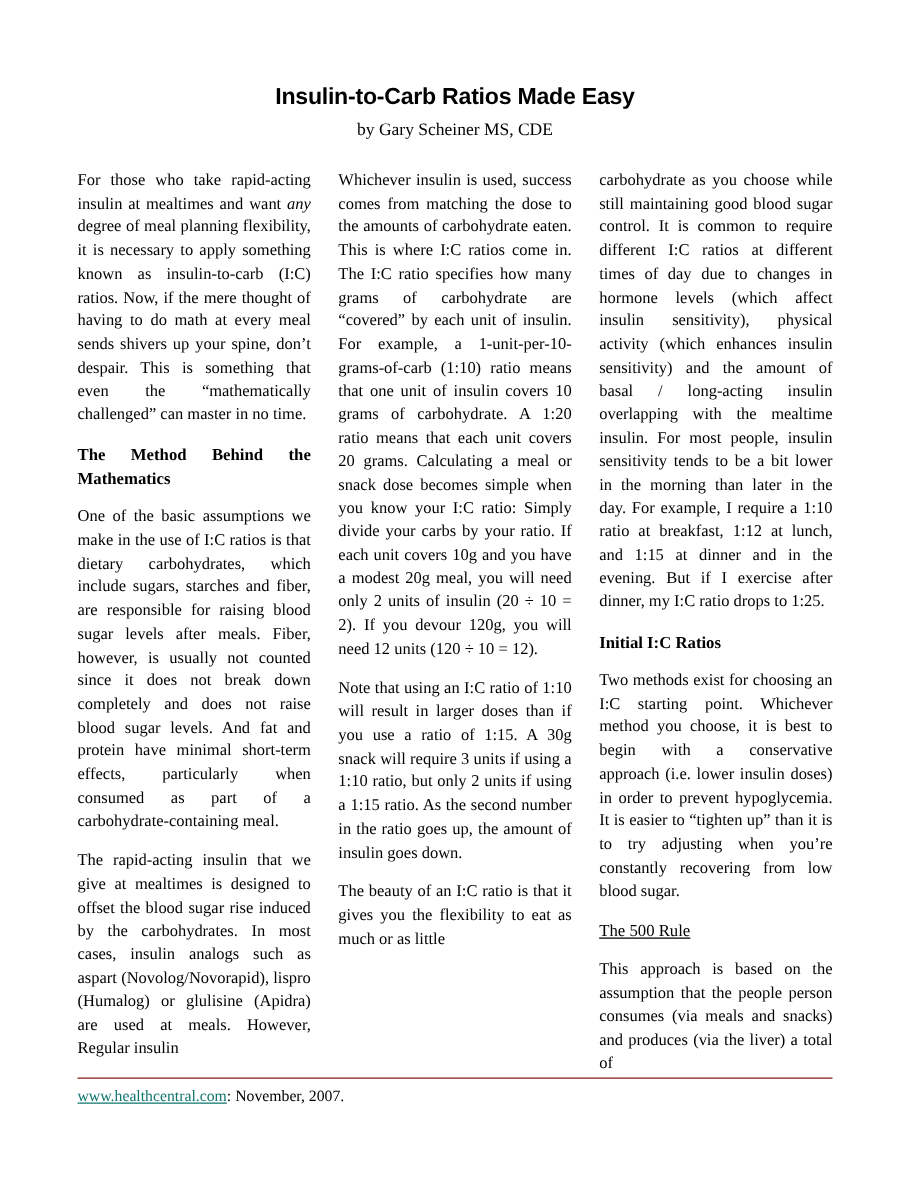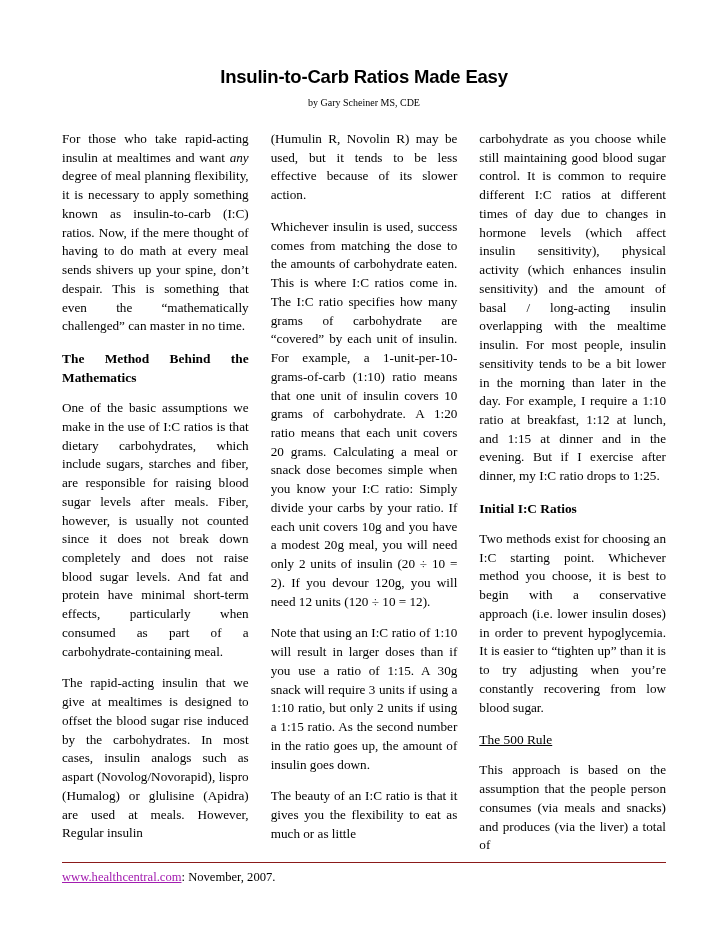--- a/index.html
+++ b/index.html
@@ -26,21 +26,21 @@
   .doc-title {
     text-align: center;
     font-family: "Liberation Sans", sans-serif;
     font-weight: bold;
     font-size: 18.5px;
     letter-spacing: -0.2px;
     margin: 8px 0 0 0;
   }
   .doc-byline {
     text-align: center;
-    font-size: 10px;
+    font-size: 14px;
     margin: 9px 0 0 0;
   }
   .columns {
     margin-top: 22px;
     display: flex;
     gap: 22px;
     align-items: flex-start;
   }
   .col {
     width: 190px;
@@ -87,21 +87,21 @@
   }
   .footer {
     position: absolute;
     left: 62px;
     right: 62px;
     top: 868px;
     font-size: 12.6px;
     line-height: 1.45;
   }
   .footer a {
-    color: #a21caf;
+    color: #0f766e;
     text-decoration: underline;
   }
   .footer-row {
     display: flex;
     justify-content: space-between;
     align-items: baseline;
   }
   .footer-left { }
   .footer-page { font-size: 12.6px; }
 </style>
@@ -116,21 +116,20 @@
   <div class="columns">
 
     <div class="col">
       <p>For those who take rapid-acting insulin at mealtimes and want <em class="it">any</em> degree of meal planning flexibility, it is necessary to apply something known as insulin-to-carb (I:C) ratios.  Now, if the mere thought of having to do math at every meal sends shivers up your spine, don’t despair.  This is something that even the “mathematically challenged” can master in no time.</p>
       <h2 class="sec">The Method Behind the Mathematics</h2>
       <p>One of the basic assumptions we make in the use of I:C ratios is that dietary carbohydrates, which include sugars, starches and fiber, are responsible for raising blood sugar levels after meals.    Fiber, however, is usually not counted since it does not break down completely and does not raise blood sugar levels.  And fat and protein have minimal short-term effects, particularly when consumed as part of a carbohydrate-containing meal.</p>
       <p>The rapid-acting insulin that we give at mealtimes is designed to offset the blood sugar rise induced by the carbohydrates.  In most cases, insulin analogs such as aspart (Novolog/Novorapid), lispro (Humalog) or glulisine (Apidra) are used at meals.  However, Regular insulin</p>
     </div>
 
     <div class="col">
-      <p>(Humulin R, Novolin R) may be used, but it tends to be less effective because of its slower action.</p>
       <p>Whichever insulin is used, success comes from matching the dose to the amounts of carbohydrate eaten.  This is where I:C ratios come in.  The I:C ratio specifies how many grams of carbohydrate are “covered” by each unit of insulin.  For example, a 1-unit-per-10-grams-of-carb (1:10) ratio means that one unit of insulin covers 10 grams of carbohydrate.  A 1:20 ratio means that each unit covers 20 grams.  Calculating a meal or snack dose becomes simple when you know your I:C ratio:  Simply divide your carbs by your ratio.  If each unit covers 10g and you have a modest 20g meal, you will need only 2 units of insulin (20 ÷ 10 = 2).  If you devour 120g, you will need 12 units (120 ÷ 10 = 12).</p>
       <p>Note that using an I:C ratio of 1:10 will result in larger doses than if you use a ratio of 1:15.  A 30g snack will require 3 units if using a 1:10 ratio, but only 2 units if using a 1:15 ratio.  As the second number in the ratio goes up, the amount of insulin goes down.</p>
       <p>The beauty of an I:C ratio is that it gives you the flexibility to eat as much or as little</p>
     </div>
 
     <div class="col">
       <p>carbohydrate as you choose while still maintaining good blood sugar control.   It is common to require different I:C ratios at different times of day due to changes in hormone levels (which affect insulin sensitivity), physical activity (which enhances insulin sensitivity) and the amount of basal / long-acting insulin overlapping with the mealtime insulin.   For most people, insulin sensitivity tends to be a bit lower in the morning than later in the day.  For example, I require a 1:10 ratio at breakfast, 1:12 at lunch, and 1:15 at dinner and in the evening.  But if I exercise after dinner, my I:C ratio drops to 1:25.</p>
       <h3 class="sub bold-plain">Initial I:C Ratios</h3>
       <p>Two methods exist for choosing an I:C starting point.  Whichever method you choose, it is best to begin with a conservative approach (i.e. lower insulin doses) in order to prevent hypoglycemia.   It is easier to “tighten up” than it is to try adjusting when you’re constantly recovering from low blood sugar.</p>
       <h3 class="sub underline">The 500 Rule</h3>

